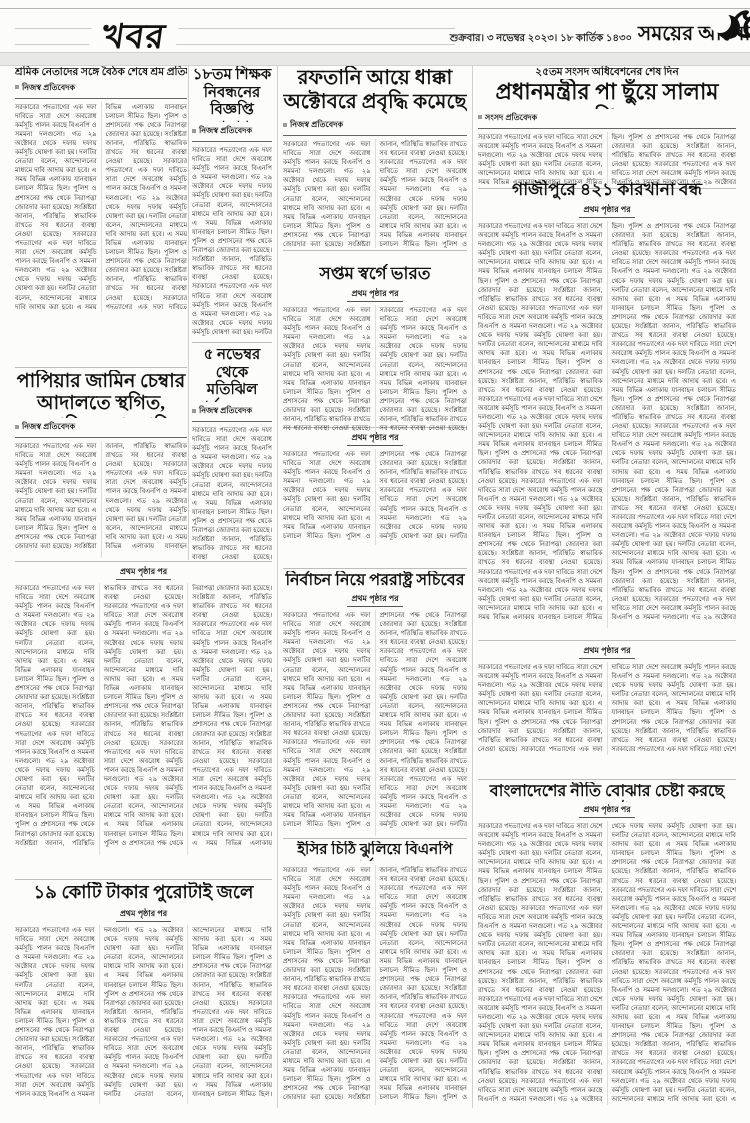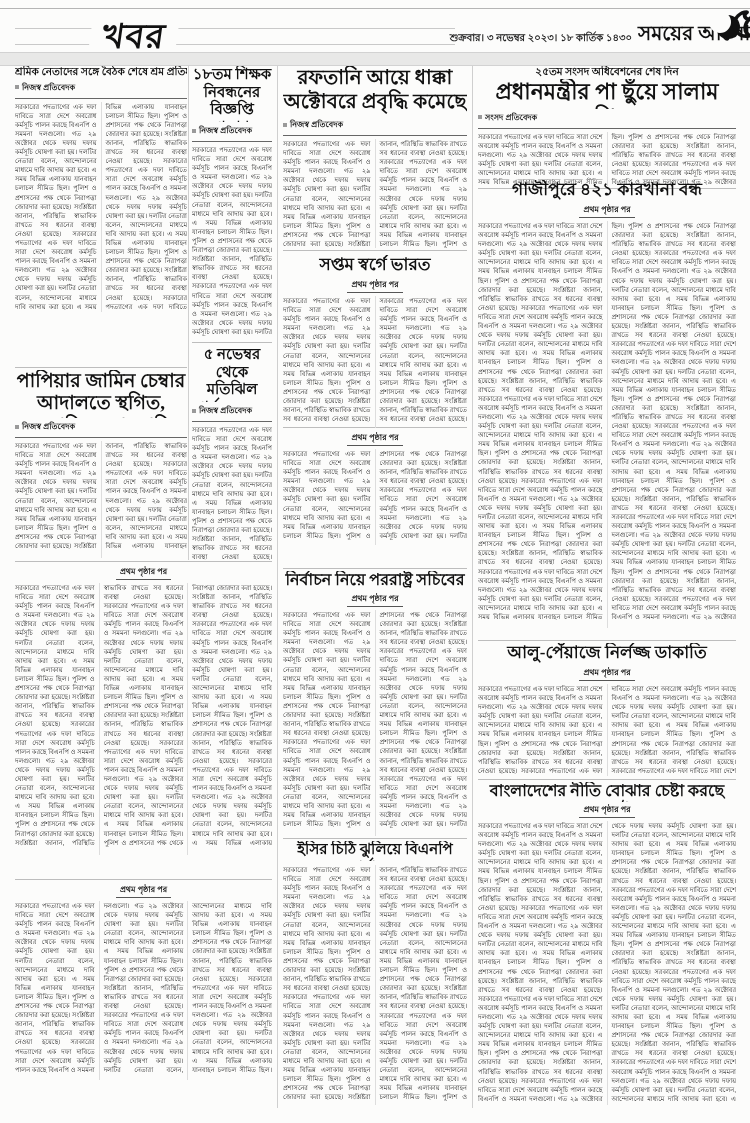--- a/index.html
+++ b/index.html
@@ -109,34 +109,35 @@
     </div>
     <div class="body cols2" style="height:118px">সরকারের পদত্যাগের এক দফা দাবিতে সারা দেশে অবরোধ কর্মসূচি পালন করছে বিএনপি ও সমমনা দলগুলো। গত ২৯ অক্টোবর থেকে দফায় দফায় কর্মসূচি ঘোষণা করা হয়। দলটির নেতারা বলেন, আন্দোলনের মাধ্যমে দাবি আদায় করা হবে। এ সময় বিভিন্ন এলাকায় যানবাহন চলাচল সীমিত ছিল। পুলিশ ও প্রশাসনের পক্ষ থেকে নিরাপত্তা জোরদার করা হয়েছে। সংশ্লিষ্টরা জানান, পরিস্থিতি স্বাভাবিক রাখতে সব ধরনের ব্যবস্থা নেওয়া হয়েছে। সরকারের পদত্যাগের এক দফা দাবিতে সারা দেশে অবরোধ কর্মসূচি পালন করছে বিএনপি ও সমমনা দলগুলো। গত ২৯ অক্টোবর থেকে দফায় দফায় কর্মসূচি ঘোষণা করা হয়। দলটির নেতারা বলেন, আন্দোলনের মাধ্যমে দাবি আদায় করা হবে। এ সময় বিভিন্ন এলাকায় যানবাহন চলাচল সীমিত ছিল। পুলিশ ও প্রশাসনের পক্ষ থেকে নিরাপত্তা জোরদার করা হয়েছে। সংশ্লিষ্টরা জানান, পরিস্থিতি স্বাভাবিক রাখতে সব ধরনের ব্যবস্থা নেওয়া হয়েছে। সরকারের পদত্যাগের এক দফা দাবিতে সারা দেশে অবরোধ কর্মসূচি পালন করছে বিএনপি ও সমমনা দলগুলো। গত ২৯ অক্টোবর থেকে দফায় দফায় কর্মসূচি ঘোষণা করা হয়। দলটির নেতারা বলেন, আন্দোলনের মাধ্যমে দাবি আদায় করা হবে। এ সময় বিভিন্ন এলাকায় যানবাহন চলাচল সীমিত ছিল। পুলিশ ও প্রশাসনের পক্ষ থেকে নিরাপত্তা জোরদার করা হয়েছে। সংশ্লিষ্টরা জানান, পরিস্থিতি স্বাভাবিক রাখতে সব ধরনের ব্যবস্থা নেওয়া হয়েছে।</div>
   </article>
 
   <article class="art" style="left:15px;top:564px;width:257px;height:312px">
     <div class="cont"><span>প্রথম পৃষ্ঠার পর</span></div>
     <div class="body cols3" style="height:272px">সরকারের পদত্যাগের এক দফা দাবিতে সারা দেশে অবরোধ কর্মসূচি পালন করছে বিএনপি ও সমমনা দলগুলো। গত ২৯ অক্টোবর থেকে দফায় দফায় কর্মসূচি ঘোষণা করা হয়। দলটির নেতারা বলেন, আন্দোলনের মাধ্যমে দাবি আদায় করা হবে। এ সময় বিভিন্ন এলাকায় যানবাহন চলাচল সীমিত ছিল। পুলিশ ও প্রশাসনের পক্ষ থেকে নিরাপত্তা জোরদার করা হয়েছে। সংশ্লিষ্টরা জানান, পরিস্থিতি স্বাভাবিক রাখতে সব ধরনের ব্যবস্থা নেওয়া হয়েছে। সরকারের পদত্যাগের এক দফা দাবিতে সারা দেশে অবরোধ কর্মসূচি পালন করছে বিএনপি ও সমমনা দলগুলো। গত ২৯ অক্টোবর থেকে দফায় দফায় কর্মসূচি ঘোষণা করা হয়। দলটির নেতারা বলেন, আন্দোলনের মাধ্যমে দাবি আদায় করা হবে। এ সময় বিভিন্ন এলাকায় যানবাহন চলাচল সীমিত ছিল। পুলিশ ও প্রশাসনের পক্ষ থেকে নিরাপত্তা জোরদার করা হয়েছে। সংশ্লিষ্টরা জানান, পরিস্থিতি স্বাভাবিক রাখতে সব ধরনের ব্যবস্থা নেওয়া হয়েছে। সরকারের পদত্যাগের এক দফা দাবিতে সারা দেশে অবরোধ কর্মসূচি পালন করছে বিএনপি ও সমমনা দলগুলো। গত ২৯ অক্টোবর থেকে দফায় দফায় কর্মসূচি ঘোষণা করা হয়। দলটির নেতারা বলেন, আন্দোলনের মাধ্যমে দাবি আদায় করা হবে। এ সময় বিভিন্ন এলাকায় যানবাহন চলাচল সীমিত ছিল। পুলিশ ও প্রশাসনের পক্ষ থেকে নিরাপত্তা জোরদার করা হয়েছে। সংশ্লিষ্টরা জানান, পরিস্থিতি স্বাভাবিক রাখতে সব ধরনের ব্যবস্থা নেওয়া হয়েছে। সরকারের পদত্যাগের এক দফা দাবিতে সারা দেশে অবরোধ কর্মসূচি পালন করছে বিএনপি ও সমমনা দলগুলো। গত ২৯ অক্টোবর থেকে দফায় দফায় কর্মসূচি ঘোষণা করা হয়। দলটির নেতারা বলেন, আন্দোলনের মাধ্যমে দাবি আদায় করা হবে। এ সময় বিভিন্ন এলাকায় যানবাহন চলাচল সীমিত ছিল। পুলিশ ও প্রশাসনের পক্ষ থেকে নিরাপত্তা জোরদার করা হয়েছে। সংশ্লিষ্টরা জানান, পরিস্থিতি স্বাভাবিক রাখতে সব ধরনের ব্যবস্থা নেওয়া হয়েছে। সরকারের পদত্যাগের এক দফা দাবিতে সারা দেশে অবরোধ কর্মসূচি পালন করছে বিএনপি ও সমমনা দলগুলো। গত ২৯ অক্টোবর থেকে দফায় দফায় কর্মসূচি ঘোষণা করা হয়। দলটির নেতারা বলেন, আন্দোলনের মাধ্যমে দাবি আদায় করা হবে। এ সময় বিভিন্ন এলাকায় যানবাহন চলাচল সীমিত ছিল। পুলিশ ও প্রশাসনের পক্ষ থেকে নিরাপত্তা জোরদার করা হয়েছে। সংশ্লিষ্টরা জানান, পরিস্থিতি স্বাভাবিক রাখতে সব ধরনের ব্যবস্থা নেওয়া হয়েছে। সরকারের পদত্যাগের এক দফা দাবিতে সারা দেশে অবরোধ কর্মসূচি পালন করছে বিএনপি ও সমমনা দলগুলো। গত ২৯ অক্টোবর থেকে দফায় দফায় কর্মসূচি ঘোষণা করা হয়। দলটির নেতারা বলেন, আন্দোলনের মাধ্যমে দাবি আদায় করা হবে। এ সময় বিভিন্ন এলাকায় যানবাহন চলাচল সীমিত ছিল। পুলিশ ও প্রশাসনের পক্ষ থেকে নিরাপত্তা জোরদার করা হয়েছে। সংশ্লিষ্টরা জানান, পরিস্থিতি স্বাভাবিক রাখতে সব ধরনের ব্যবস্থা নেওয়া হয়েছে। সরকারের পদত্যাগের এক দফা দাবিতে সারা দেশে অবরোধ কর্মসূচি পালন করছে বিএনপি ও সমমনা দলগুলো। গত ২৯ অক্টোবর থেকে দফায় দফায় কর্মসূচি ঘোষণা করা হয়। দলটির নেতারা বলেন, আন্দোলনের মাধ্যমে দাবি আদায় করা হবে। এ সময় বিভিন্ন এলাকায় যানবাহন চলাচল সীমিত ছিল। পুলিশ ও প্রশাসনের পক্ষ থেকে নিরাপত্তা জোরদার করা হয়েছে। সংশ্লিষ্টরা জানান, পরিস্থিতি স্বাভাবিক রাখতে সব ধরনের ব্যবস্থা নেওয়া হয়েছে। সরকারের পদত্যাগের এক দফা দাবিতে সারা দেশে অবরোধ কর্মসূচি পালন করছে বিএনপি ও সমমনা দলগুলো। গত ২৯ অক্টোবর থেকে দফায় দফায় কর্মসূচি ঘোষণা করা হয়। দলটির নেতারা বলেন, আন্দোলনের মাধ্যমে দাবি আদায় করা হবে। এ সময় বিভিন্ন এলাকায় যানবাহন চলাচল সীমিত ছিল। পুলিশ ও প্রশাসনের পক্ষ থেকে নিরাপত্তা জোরদার করা হয়েছে। সংশ্লিষ্টরা জানান, পরিস্থিতি স্বাভাবিক রাখতে সব ধরনের ব্যবস্থা নেওয়া হয়েছে।</div>
   </article>
 
   <article class="art" style="left:15px;top:882px;width:257px;height:223px">
+    <h2 class="hl hl-18" style="height:24px">১৯ কোটি টাকার পুরোটাই জলে</h2>
     <div class="cont"><span>প্রথম পৃষ্ঠার পর</span></div>
     <div class="body cols3" style="height:179px">সরকারের পদত্যাগের এক দফা দাবিতে সারা দেশে অবরোধ কর্মসূচি পালন করছে বিএনপি ও সমমনা দলগুলো। গত ২৯ অক্টোবর থেকে দফায় দফায় কর্মসূচি ঘোষণা করা হয়। দলটির নেতারা বলেন, আন্দোলনের মাধ্যমে দাবি আদায় করা হবে। এ সময় বিভিন্ন এলাকায় যানবাহন চলাচল সীমিত ছিল। পুলিশ ও প্রশাসনের পক্ষ থেকে নিরাপত্তা জোরদার করা হয়েছে। সংশ্লিষ্টরা জানান, পরিস্থিতি স্বাভাবিক রাখতে সব ধরনের ব্যবস্থা নেওয়া হয়েছে। সরকারের পদত্যাগের এক দফা দাবিতে সারা দেশে অবরোধ কর্মসূচি পালন করছে বিএনপি ও সমমনা দলগুলো। গত ২৯ অক্টোবর থেকে দফায় দফায় কর্মসূচি ঘোষণা করা হয়। দলটির নেতারা বলেন, আন্দোলনের মাধ্যমে দাবি আদায় করা হবে। এ সময় বিভিন্ন এলাকায় যানবাহন চলাচল সীমিত ছিল। পুলিশ ও প্রশাসনের পক্ষ থেকে নিরাপত্তা জোরদার করা হয়েছে। সংশ্লিষ্টরা জানান, পরিস্থিতি স্বাভাবিক রাখতে সব ধরনের ব্যবস্থা নেওয়া হয়েছে। সরকারের পদত্যাগের এক দফা দাবিতে সারা দেশে অবরোধ কর্মসূচি পালন করছে বিএনপি ও সমমনা দলগুলো। গত ২৯ অক্টোবর থেকে দফায় দফায় কর্মসূচি ঘোষণা করা হয়। দলটির নেতারা বলেন, আন্দোলনের মাধ্যমে দাবি আদায় করা হবে। এ সময় বিভিন্ন এলাকায় যানবাহন চলাচল সীমিত ছিল। পুলিশ ও প্রশাসনের পক্ষ থেকে নিরাপত্তা জোরদার করা হয়েছে। সংশ্লিষ্টরা জানান, পরিস্থিতি স্বাভাবিক রাখতে সব ধরনের ব্যবস্থা নেওয়া হয়েছে। সরকারের পদত্যাগের এক দফা দাবিতে সারা দেশে অবরোধ কর্মসূচি পালন করছে বিএনপি ও সমমনা দলগুলো। গত ২৯ অক্টোবর থেকে দফায় দফায় কর্মসূচি ঘোষণা করা হয়। দলটির নেতারা বলেন, আন্দোলনের মাধ্যমে দাবি আদায় করা হবে। এ সময় বিভিন্ন এলাকায় যানবাহন চলাচল সীমিত ছিল। পুলিশ ও প্রশাসনের পক্ষ থেকে নিরাপত্তা জোরদার করা হয়েছে। সংশ্লিষ্টরা জানান, পরিস্থিতি স্বাভাবিক রাখতে সব ধরনের ব্যবস্থা নেওয়া হয়েছে। সরকারের পদত্যাগের এক দফা দাবিতে সারা দেশে অবরোধ কর্মসূচি পালন করছে বিএনপি ও সমমনা দলগুলো। গত ২৯ অক্টোবর থেকে দফায় দফায় কর্মসূচি ঘোষণা করা হয়। দলটির নেতারা বলেন, আন্দোলনের মাধ্যমে দাবি আদায় করা হবে। এ সময় বিভিন্ন এলাকায় যানবাহন চলাচল সীমিত ছিল। পুলিশ ও প্রশাসনের পক্ষ থেকে নিরাপত্তা জোরদার করা হয়েছে। সংশ্লিষ্টরা জানান, পরিস্থিতি স্বাভাবিক রাখতে সব ধরনের ব্যবস্থা নেওয়া হয়েছে। সরকারের পদত্যাগের এক দফা দাবিতে সারা দেশে অবরোধ কর্মসূচি পালন করছে বিএনপি ও সমমনা দলগুলো। গত ২৯ অক্টোবর থেকে দফায় দফায় কর্মসূচি ঘোষণা করা হয়। দলটির নেতারা বলেন, আন্দোলনের মাধ্যমে দাবি আদায় করা হবে। এ সময় বিভিন্ন এলাকায় যানবাহন চলাচল সীমিত ছিল। পুলিশ ও প্রশাসনের পক্ষ থেকে নিরাপত্তা জোরদার করা হয়েছে। সংশ্লিষ্টরা জানান, পরিস্থিতি স্বাভাবিক রাখতে সব ধরনের ব্যবস্থা নেওয়া হয়েছে।</div>
   </article>
 
   <article class="art" style="left:283px;top:66px;width:184px;height:182px">
     <h2 class="hl hl-20" style="height:50px">রফতানি আয়ে ধাক্কা অক্টোবরে প্রবৃদ্ধি কমেছে ৬ শতাংশ</h2>
     <div class="byline">
       <span class="bdot"></span>
       <span>নিজস্ব প্রতিবেদক</span>
     </div>
     <div class="body cols2" style="height:110px">সরকারের পদত্যাগের এক দফা দাবিতে সারা দেশে অবরোধ কর্মসূচি পালন করছে বিএনপি ও সমমনা দলগুলো। গত ২৯ অক্টোবর থেকে দফায় দফায় কর্মসূচি ঘোষণা করা হয়। দলটির নেতারা বলেন, আন্দোলনের মাধ্যমে দাবি আদায় করা হবে। এ সময় বিভিন্ন এলাকায় যানবাহন চলাচল সীমিত ছিল। পুলিশ ও প্রশাসনের পক্ষ থেকে নিরাপত্তা জোরদার করা হয়েছে। সংশ্লিষ্টরা জানান, পরিস্থিতি স্বাভাবিক রাখতে সব ধরনের ব্যবস্থা নেওয়া হয়েছে। সরকারের পদত্যাগের এক দফা দাবিতে সারা দেশে অবরোধ কর্মসূচি পালন করছে বিএনপি ও সমমনা দলগুলো। গত ২৯ অক্টোবর থেকে দফায় দফায় কর্মসূচি ঘোষণা করা হয়। দলটির নেতারা বলেন, আন্দোলনের মাধ্যমে দাবি আদায় করা হবে। এ সময় বিভিন্ন এলাকায় যানবাহন চলাচল সীমিত ছিল। পুলিশ ও প্রশাসনের পক্ষ থেকে নিরাপত্তা জোরদার করা হয়েছে। সংশ্লিষ্টরা জানান, পরিস্থিতি স্বাভাবিক রাখতে সব ধরনের ব্যবস্থা নেওয়া হয়েছে। সরকারের পদত্যাগের এক দফা দাবিতে সারা দেশে অবরোধ কর্মসূচি পালন করছে বিএনপি ও সমমনা দলগুলো। গত ২৯ অক্টোবর থেকে দফায় দফায় কর্মসূচি ঘোষণা করা হয়। দলটির নেতারা বলেন, আন্দোলনের মাধ্যমে দাবি আদায় করা হবে। এ সময় বিভিন্ন এলাকায় যানবাহন চলাচল সীমিত ছিল। পুলিশ ও প্রশাসনের পক্ষ থেকে নিরাপত্তা জোরদার করা হয়েছে। সংশ্লিষ্টরা জানান, পরিস্থিতি স্বাভাবিক রাখতে সব ধরনের ব্যবস্থা নেওয়া হয়েছে।</div>
   </article>
 
-  <article class="art" style="left:283px;top:255px;width:184px;height:173px">
+  <article class="art" style="left:283px;top:264px;width:184px;height:173px">
     <h2 class="hl hl-17" style="height:22px">সপ্তম স্বর্গে ভারত</h2>
     <div class="cont"><span>প্রথম পৃষ্ঠার পর</span></div>
     <div class="body cols2" style="height:133px">সরকারের পদত্যাগের এক দফা দাবিতে সারা দেশে অবরোধ কর্মসূচি পালন করছে বিএনপি ও সমমনা দলগুলো। গত ২৯ অক্টোবর থেকে দফায় দফায় কর্মসূচি ঘোষণা করা হয়। দলটির নেতারা বলেন, আন্দোলনের মাধ্যমে দাবি আদায় করা হবে। এ সময় বিভিন্ন এলাকায় যানবাহন চলাচল সীমিত ছিল। পুলিশ ও প্রশাসনের পক্ষ থেকে নিরাপত্তা জোরদার করা হয়েছে। সংশ্লিষ্টরা জানান, পরিস্থিতি স্বাভাবিক রাখতে সব ধরনের ব্যবস্থা নেওয়া হয়েছে। সরকারের পদত্যাগের এক দফা দাবিতে সারা দেশে অবরোধ কর্মসূচি পালন করছে বিএনপি ও সমমনা দলগুলো। গত ২৯ অক্টোবর থেকে দফায় দফায় কর্মসূচি ঘোষণা করা হয়। দলটির নেতারা বলেন, আন্দোলনের মাধ্যমে দাবি আদায় করা হবে। এ সময় বিভিন্ন এলাকায় যানবাহন চলাচল সীমিত ছিল। পুলিশ ও প্রশাসনের পক্ষ থেকে নিরাপত্তা জোরদার করা হয়েছে। সংশ্লিষ্টরা জানান, পরিস্থিতি স্বাভাবিক রাখতে সব ধরনের ব্যবস্থা নেওয়া হয়েছে। সরকারের পদত্যাগের এক দফা দাবিতে সারা দেশে অবরোধ কর্মসূচি পালন করছে বিএনপি ও সমমনা দলগুলো। গত ২৯ অক্টোবর থেকে দফায় দফায় কর্মসূচি ঘোষণা করা হয়। দলটির নেতারা বলেন, আন্দোলনের মাধ্যমে দাবি আদায় করা হবে। এ সময় বিভিন্ন এলাকায় যানবাহন চলাচল সীমিত ছিল। পুলিশ ও প্রশাসনের পক্ষ থেকে নিরাপত্তা জোরদার করা হয়েছে। সংশ্লিষ্টরা জানান, পরিস্থিতি স্বাভাবিক রাখতে সব ধরনের ব্যবস্থা নেওয়া হয়েছে। সরকারের পদত্যাগের এক দফা দাবিতে সারা দেশে অবরোধ কর্মসূচি পালন করছে বিএনপি ও সমমনা দলগুলো। গত ২৯ অক্টোবর থেকে দফায় দফায় কর্মসূচি ঘোষণা করা হয়। দলটির নেতারা বলেন, আন্দোলনের মাধ্যমে দাবি আদায় করা হবে। এ সময় বিভিন্ন এলাকায় যানবাহন চলাচল সীমিত ছিল। পুলিশ ও প্রশাসনের পক্ষ থেকে নিরাপত্তা জোরদার করা হয়েছে। সংশ্লিষ্টরা জানান, পরিস্থিতি স্বাভাবিক রাখতে সব ধরনের ব্যবস্থা নেওয়া হয়েছে।</div>
   </article>
 
   <article class="art" style="left:283px;top:430px;width:184px;height:136px">
     <div class="cont"><span>প্রথম পৃষ্ঠার পর</span></div>
     <div class="body cols2" style="height:96px">সরকারের পদত্যাগের এক দফা দাবিতে সারা দেশে অবরোধ কর্মসূচি পালন করছে বিএনপি ও সমমনা দলগুলো। গত ২৯ অক্টোবর থেকে দফায় দফায় কর্মসূচি ঘোষণা করা হয়। দলটির নেতারা বলেন, আন্দোলনের মাধ্যমে দাবি আদায় করা হবে। এ সময় বিভিন্ন এলাকায় যানবাহন চলাচল সীমিত ছিল। পুলিশ ও প্রশাসনের পক্ষ থেকে নিরাপত্তা জোরদার করা হয়েছে। সংশ্লিষ্টরা জানান, পরিস্থিতি স্বাভাবিক রাখতে সব ধরনের ব্যবস্থা নেওয়া হয়েছে। সরকারের পদত্যাগের এক দফা দাবিতে সারা দেশে অবরোধ কর্মসূচি পালন করছে বিএনপি ও সমমনা দলগুলো। গত ২৯ অক্টোবর থেকে দফায় দফায় কর্মসূচি ঘোষণা করা হয়। দলটির নেতারা বলেন, আন্দোলনের মাধ্যমে দাবি আদায় করা হবে। এ সময় বিভিন্ন এলাকায় যানবাহন চলাচল সীমিত ছিল। পুলিশ ও প্রশাসনের পক্ষ থেকে নিরাপত্তা জোরদার করা হয়েছে। সংশ্লিষ্টরা জানান, পরিস্থিতি স্বাভাবিক রাখতে সব ধরনের ব্যবস্থা নেওয়া হয়েছে। সরকারের পদত্যাগের এক দফা দাবিতে সারা দেশে অবরোধ কর্মসূচি পালন করছে বিএনপি ও সমমনা দলগুলো। গত ২৯ অক্টোবর থেকে দফায় দফায় কর্মসূচি ঘোষণা করা হয়। দলটির নেতারা বলেন, আন্দোলনের মাধ্যমে দাবি আদায় করা হবে। এ সময় বিভিন্ন এলাকায় যানবাহন চলাচল সীমিত ছিল। পুলিশ ও প্রশাসনের পক্ষ থেকে নিরাপত্তা জোরদার করা হয়েছে। সংশ্লিষ্টরা জানান, পরিস্থিতি স্বাভাবিক রাখতে সব ধরনের ব্যবস্থা নেওয়া হয়েছে।</div>
   </article>
 
@@ -161,21 +162,20 @@
     <div class="body cols2" style="height:58px">সরকারের পদত্যাগের এক দফা দাবিতে সারা দেশে অবরোধ কর্মসূচি পালন করছে বিএনপি ও সমমনা দলগুলো। গত ২৯ অক্টোবর থেকে দফায় দফায় কর্মসূচি ঘোষণা করা হয়। দলটির নেতারা বলেন, আন্দোলনের মাধ্যমে দাবি আদায় করা হবে। এ সময় বিভিন্ন এলাকায় যানবাহন চলাচল সীমিত ছিল। পুলিশ ও প্রশাসনের পক্ষ থেকে নিরাপত্তা জোরদার করা হয়েছে। সংশ্লিষ্টরা জানান, পরিস্থিতি স্বাভাবিক রাখতে সব ধরনের ব্যবস্থা নেওয়া হয়েছে। সরকারের পদত্যাগের এক দফা দাবিতে সারা দেশে অবরোধ কর্মসূচি পালন করছে বিএনপি ও সমমনা দলগুলো। গত ২৯ অক্টোবর থেকে দফায় দফায় কর্মসূচি ঘোষণা করা হয়। দলটির নেতারা বলেন, আন্দোলনের মাধ্যমে দাবি আদায় করা হবে। এ সময় বিভিন্ন এলাকায় যানবাহন চলাচল সীমিত ছিল। পুলিশ ও প্রশাসনের পক্ষ থেকে নিরাপত্তা জোরদার করা হয়েছে। সংশ্লিষ্টরা জানান, পরিস্থিতি স্বাভাবিক রাখতে সব ধরনের ব্যবস্থা নেওয়া হয়েছে।</div>
   </article>
 
   <article class="art" style="left:478px;top:180px;width:258px;height:448px">
     <h2 class="hl hl-17" style="height:22px">গাজীপুরে ৪২১ কারখানা বন্ধ</h2>
     <div class="cont"><span>প্রথম পৃষ্ঠার পর</span></div>
     <div class="body cols2" style="height:408px">সরকারের পদত্যাগের এক দফা দাবিতে সারা দেশে অবরোধ কর্মসূচি পালন করছে বিএনপি ও সমমনা দলগুলো। গত ২৯ অক্টোবর থেকে দফায় দফায় কর্মসূচি ঘোষণা করা হয়। দলটির নেতারা বলেন, আন্দোলনের মাধ্যমে দাবি আদায় করা হবে। এ সময় বিভিন্ন এলাকায় যানবাহন চলাচল সীমিত ছিল। পুলিশ ও প্রশাসনের পক্ষ থেকে নিরাপত্তা জোরদার করা হয়েছে। সংশ্লিষ্টরা জানান, পরিস্থিতি স্বাভাবিক রাখতে সব ধরনের ব্যবস্থা নেওয়া হয়েছে। সরকারের পদত্যাগের এক দফা দাবিতে সারা দেশে অবরোধ কর্মসূচি পালন করছে বিএনপি ও সমমনা দলগুলো। গত ২৯ অক্টোবর থেকে দফায় দফায় কর্মসূচি ঘোষণা করা হয়। দলটির নেতারা বলেন, আন্দোলনের মাধ্যমে দাবি আদায় করা হবে। এ সময় বিভিন্ন এলাকায় যানবাহন চলাচল সীমিত ছিল। পুলিশ ও প্রশাসনের পক্ষ থেকে নিরাপত্তা জোরদার করা হয়েছে। সংশ্লিষ্টরা জানান, পরিস্থিতি স্বাভাবিক রাখতে সব ধরনের ব্যবস্থা নেওয়া হয়েছে। সরকারের পদত্যাগের এক দফা দাবিতে সারা দেশে অবরোধ কর্মসূচি পালন করছে বিএনপি ও সমমনা দলগুলো। গত ২৯ অক্টোবর থেকে দফায় দফায় কর্মসূচি ঘোষণা করা হয়। দলটির নেতারা বলেন, আন্দোলনের মাধ্যমে দাবি আদায় করা হবে। এ সময় বিভিন্ন এলাকায় যানবাহন চলাচল সীমিত ছিল। পুলিশ ও প্রশাসনের পক্ষ থেকে নিরাপত্তা জোরদার করা হয়েছে। সংশ্লিষ্টরা জানান, পরিস্থিতি স্বাভাবিক রাখতে সব ধরনের ব্যবস্থা নেওয়া হয়েছে। সরকারের পদত্যাগের এক দফা দাবিতে সারা দেশে অবরোধ কর্মসূচি পালন করছে বিএনপি ও সমমনা দলগুলো। গত ২৯ অক্টোবর থেকে দফায় দফায় কর্মসূচি ঘোষণা করা হয়। দলটির নেতারা বলেন, আন্দোলনের মাধ্যমে দাবি আদায় করা হবে। এ সময় বিভিন্ন এলাকায় যানবাহন চলাচল সীমিত ছিল। পুলিশ ও প্রশাসনের পক্ষ থেকে নিরাপত্তা জোরদার করা হয়েছে। সংশ্লিষ্টরা জানান, পরিস্থিতি স্বাভাবিক রাখতে সব ধরনের ব্যবস্থা নেওয়া হয়েছে। সরকারের পদত্যাগের এক দফা দাবিতে সারা দেশে অবরোধ কর্মসূচি পালন করছে বিএনপি ও সমমনা দলগুলো। গত ২৯ অক্টোবর থেকে দফায় দফায় কর্মসূচি ঘোষণা করা হয়। দলটির নেতারা বলেন, আন্দোলনের মাধ্যমে দাবি আদায় করা হবে। এ সময় বিভিন্ন এলাকায় যানবাহন চলাচল সীমিত ছিল। পুলিশ ও প্রশাসনের পক্ষ থেকে নিরাপত্তা জোরদার করা হয়েছে। সংশ্লিষ্টরা জানান, পরিস্থিতি স্বাভাবিক রাখতে সব ধরনের ব্যবস্থা নেওয়া হয়েছে। সরকারের পদত্যাগের এক দফা দাবিতে সারা দেশে অবরোধ কর্মসূচি পালন করছে বিএনপি ও সমমনা দলগুলো। গত ২৯ অক্টোবর থেকে দফায় দফায় কর্মসূচি ঘোষণা করা হয়। দলটির নেতারা বলেন, আন্দোলনের মাধ্যমে দাবি আদায় করা হবে। এ সময় বিভিন্ন এলাকায় যানবাহন চলাচল সীমিত ছিল। পুলিশ ও প্রশাসনের পক্ষ থেকে নিরাপত্তা জোরদার করা হয়েছে। সংশ্লিষ্টরা জানান, পরিস্থিতি স্বাভাবিক রাখতে সব ধরনের ব্যবস্থা নেওয়া হয়েছে। সরকারের পদত্যাগের এক দফা দাবিতে সারা দেশে অবরোধ কর্মসূচি পালন করছে বিএনপি ও সমমনা দলগুলো। গত ২৯ অক্টোবর থেকে দফায় দফায় কর্মসূচি ঘোষণা করা হয়। দলটির নেতারা বলেন, আন্দোলনের মাধ্যমে দাবি আদায় করা হবে। এ সময় বিভিন্ন এলাকায় যানবাহন চলাচল সীমিত ছিল। পুলিশ ও প্রশাসনের পক্ষ থেকে নিরাপত্তা জোরদার করা হয়েছে। সংশ্লিষ্টরা জানান, পরিস্থিতি স্বাভাবিক রাখতে সব ধরনের ব্যবস্থা নেওয়া হয়েছে। সরকারের পদত্যাগের এক দফা দাবিতে সারা দেশে অবরোধ কর্মসূচি পালন করছে বিএনপি ও সমমনা দলগুলো। গত ২৯ অক্টোবর থেকে দফায় দফায় কর্মসূচি ঘোষণা করা হয়। দলটির নেতারা বলেন, আন্দোলনের মাধ্যমে দাবি আদায় করা হবে। এ সময় বিভিন্ন এলাকায় যানবাহন চলাচল সীমিত ছিল। পুলিশ ও প্রশাসনের পক্ষ থেকে নিরাপত্তা জোরদার করা হয়েছে। সংশ্লিষ্টরা জানান, পরিস্থিতি স্বাভাবিক রাখতে সব ধরনের ব্যবস্থা নেওয়া হয়েছে। সরকারের পদত্যাগের এক দফা দাবিতে সারা দেশে অবরোধ কর্মসূচি পালন করছে বিএনপি ও সমমনা দলগুলো। গত ২৯ অক্টোবর থেকে দফায় দফায় কর্মসূচি ঘোষণা করা হয়। দলটির নেতারা বলেন, আন্দোলনের মাধ্যমে দাবি আদায় করা হবে। এ সময় বিভিন্ন এলাকায় যানবাহন চলাচল সীমিত ছিল। পুলিশ ও প্রশাসনের পক্ষ থেকে নিরাপত্তা জোরদার করা হয়েছে। সংশ্লিষ্টরা জানান, পরিস্থিতি স্বাভাবিক রাখতে সব ধরনের ব্যবস্থা নেওয়া হয়েছে। সরকারের পদত্যাগের এক দফা দাবিতে সারা দেশে অবরোধ কর্মসূচি পালন করছে বিএনপি ও সমমনা দলগুলো। গত ২৯ অক্টোবর থেকে দফায় দফায় কর্মসূচি ঘোষণা করা হয়। দলটির নেতারা বলেন, আন্দোলনের মাধ্যমে দাবি আদায় করা হবে। এ সময় বিভিন্ন এলাকায় যানবাহন চলাচল সীমিত ছিল। পুলিশ ও প্রশাসনের পক্ষ থেকে নিরাপত্তা জোরদার করা হয়েছে। সংশ্লিষ্টরা জানান, পরিস্থিতি স্বাভাবিক রাখতে সব ধরনের ব্যবস্থা নেওয়া হয়েছে। সরকারের পদত্যাগের এক দফা দাবিতে সারা দেশে অবরোধ কর্মসূচি পালন করছে বিএনপি ও সমমনা দলগুলো। গত ২৯ অক্টোবর থেকে দফায় দফায় কর্মসূচি ঘোষণা করা হয়। দলটির নেতারা বলেন, আন্দোলনের মাধ্যমে দাবি আদায় করা হবে। এ সময় বিভিন্ন এলাকায় যানবাহন চলাচল সীমিত ছিল। পুলিশ ও প্রশাসনের পক্ষ থেকে নিরাপত্তা জোরদার করা হয়েছে। সংশ্লিষ্টরা জানান, পরিস্থিতি স্বাভাবিক রাখতে সব ধরনের ব্যবস্থা নেওয়া হয়েছে।</div>
   </article>
 
   <article class="art" style="left:478px;top:643px;width:258px;height:133px">
-    <h2 class="hl hl-17" style="height:22px">আলু-পেঁয়াজে নির্লজ্জ ডাকাতি</h2>
     <div class="cont"><span>প্রথম পৃষ্ঠার পর</span></div>
     <div class="body cols2" style="height:93px">সরকারের পদত্যাগের এক দফা দাবিতে সারা দেশে অবরোধ কর্মসূচি পালন করছে বিএনপি ও সমমনা দলগুলো। গত ২৯ অক্টোবর থেকে দফায় দফায় কর্মসূচি ঘোষণা করা হয়। দলটির নেতারা বলেন, আন্দোলনের মাধ্যমে দাবি আদায় করা হবে। এ সময় বিভিন্ন এলাকায় যানবাহন চলাচল সীমিত ছিল। পুলিশ ও প্রশাসনের পক্ষ থেকে নিরাপত্তা জোরদার করা হয়েছে। সংশ্লিষ্টরা জানান, পরিস্থিতি স্বাভাবিক রাখতে সব ধরনের ব্যবস্থা নেওয়া হয়েছে। সরকারের পদত্যাগের এক দফা দাবিতে সারা দেশে অবরোধ কর্মসূচি পালন করছে বিএনপি ও সমমনা দলগুলো। গত ২৯ অক্টোবর থেকে দফায় দফায় কর্মসূচি ঘোষণা করা হয়। দলটির নেতারা বলেন, আন্দোলনের মাধ্যমে দাবি আদায় করা হবে। এ সময় বিভিন্ন এলাকায় যানবাহন চলাচল সীমিত ছিল। পুলিশ ও প্রশাসনের পক্ষ থেকে নিরাপত্তা জোরদার করা হয়েছে। সংশ্লিষ্টরা জানান, পরিস্থিতি স্বাভাবিক রাখতে সব ধরনের ব্যবস্থা নেওয়া হয়েছে। সরকারের পদত্যাগের এক দফা দাবিতে সারা দেশে অবরোধ কর্মসূচি পালন করছে বিএনপি ও সমমনা দলগুলো। গত ২৯ অক্টোবর থেকে দফায় দফায় কর্মসূচি ঘোষণা করা হয়। দলটির নেতারা বলেন, আন্দোলনের মাধ্যমে দাবি আদায় করা হবে। এ সময় বিভিন্ন এলাকায় যানবাহন চলাচল সীমিত ছিল। পুলিশ ও প্রশাসনের পক্ষ থেকে নিরাপত্তা জোরদার করা হয়েছে। সংশ্লিষ্টরা জানান, পরিস্থিতি স্বাভাবিক রাখতে সব ধরনের ব্যবস্থা নেওয়া হয়েছে।</div>
   </article>
 
   <article class="art" style="left:478px;top:782px;width:258px;height:323px">
     <h2 class="hl hl-16" style="height:20px">বাংলাদেশের নীতি বোঝার চেষ্টা করছে যুক্তরাষ্ট্র</h2>
     <div class="cont"><span>প্রথম পৃষ্ঠার পর</span></div>
     <div class="body cols2" style="height:285px">সরকারের পদত্যাগের এক দফা দাবিতে সারা দেশে অবরোধ কর্মসূচি পালন করছে বিএনপি ও সমমনা দলগুলো। গত ২৯ অক্টোবর থেকে দফায় দফায় কর্মসূচি ঘোষণা করা হয়। দলটির নেতারা বলেন, আন্দোলনের মাধ্যমে দাবি আদায় করা হবে। এ সময় বিভিন্ন এলাকায় যানবাহন চলাচল সীমিত ছিল। পুলিশ ও প্রশাসনের পক্ষ থেকে নিরাপত্তা জোরদার করা হয়েছে। সংশ্লিষ্টরা জানান, পরিস্থিতি স্বাভাবিক রাখতে সব ধরনের ব্যবস্থা নেওয়া হয়েছে। সরকারের পদত্যাগের এক দফা দাবিতে সারা দেশে অবরোধ কর্মসূচি পালন করছে বিএনপি ও সমমনা দলগুলো। গত ২৯ অক্টোবর থেকে দফায় দফায় কর্মসূচি ঘোষণা করা হয়। দলটির নেতারা বলেন, আন্দোলনের মাধ্যমে দাবি আদায় করা হবে। এ সময় বিভিন্ন এলাকায় যানবাহন চলাচল সীমিত ছিল। পুলিশ ও প্রশাসনের পক্ষ থেকে নিরাপত্তা জোরদার করা হয়েছে। সংশ্লিষ্টরা জানান, পরিস্থিতি স্বাভাবিক রাখতে সব ধরনের ব্যবস্থা নেওয়া হয়েছে। সরকারের পদত্যাগের এক দফা দাবিতে সারা দেশে অবরোধ কর্মসূচি পালন করছে বিএনপি ও সমমনা দলগুলো। গত ২৯ অক্টোবর থেকে দফায় দফায় কর্মসূচি ঘোষণা করা হয়। দলটির নেতারা বলেন, আন্দোলনের মাধ্যমে দাবি আদায় করা হবে। এ সময় বিভিন্ন এলাকায় যানবাহন চলাচল সীমিত ছিল। পুলিশ ও প্রশাসনের পক্ষ থেকে নিরাপত্তা জোরদার করা হয়েছে। সংশ্লিষ্টরা জানান, পরিস্থিতি স্বাভাবিক রাখতে সব ধরনের ব্যবস্থা নেওয়া হয়েছে। সরকারের পদত্যাগের এক দফা দাবিতে সারা দেশে অবরোধ কর্মসূচি পালন করছে বিএনপি ও সমমনা দলগুলো। গত ২৯ অক্টোবর থেকে দফায় দফায় কর্মসূচি ঘোষণা করা হয়। দলটির নেতারা বলেন, আন্দোলনের মাধ্যমে দাবি আদায় করা হবে। এ সময় বিভিন্ন এলাকায় যানবাহন চলাচল সীমিত ছিল। পুলিশ ও প্রশাসনের পক্ষ থেকে নিরাপত্তা জোরদার করা হয়েছে। সংশ্লিষ্টরা জানান, পরিস্থিতি স্বাভাবিক রাখতে সব ধরনের ব্যবস্থা নেওয়া হয়েছে। সরকারের পদত্যাগের এক দফা দাবিতে সারা দেশে অবরোধ কর্মসূচি পালন করছে বিএনপি ও সমমনা দলগুলো। গত ২৯ অক্টোবর থেকে দফায় দফায় কর্মসূচি ঘোষণা করা হয়। দলটির নেতারা বলেন, আন্দোলনের মাধ্যমে দাবি আদায় করা হবে। এ সময় বিভিন্ন এলাকায় যানবাহন চলাচল সীমিত ছিল। পুলিশ ও প্রশাসনের পক্ষ থেকে নিরাপত্তা জোরদার করা হয়েছে। সংশ্লিষ্টরা জানান, পরিস্থিতি স্বাভাবিক রাখতে সব ধরনের ব্যবস্থা নেওয়া হয়েছে। সরকারের পদত্যাগের এক দফা দাবিতে সারা দেশে অবরোধ কর্মসূচি পালন করছে বিএনপি ও সমমনা দলগুলো। গত ২৯ অক্টোবর থেকে দফায় দফায় কর্মসূচি ঘোষণা করা হয়। দলটির নেতারা বলেন, আন্দোলনের মাধ্যমে দাবি আদায় করা হবে। এ সময় বিভিন্ন এলাকায় যানবাহন চলাচল সীমিত ছিল। পুলিশ ও প্রশাসনের পক্ষ থেকে নিরাপত্তা জোরদার করা হয়েছে। সংশ্লিষ্টরা জানান, পরিস্থিতি স্বাভাবিক রাখতে সব ধরনের ব্যবস্থা নেওয়া হয়েছে। সরকারের পদত্যাগের এক দফা দাবিতে সারা দেশে অবরোধ কর্মসূচি পালন করছে বিএনপি ও সমমনা দলগুলো। গত ২৯ অক্টোবর থেকে দফায় দফায় কর্মসূচি ঘোষণা করা হয়। দলটির নেতারা বলেন, আন্দোলনের মাধ্যমে দাবি আদায় করা হবে। এ সময় বিভিন্ন এলাকায় যানবাহন চলাচল সীমিত ছিল। পুলিশ ও প্রশাসনের পক্ষ থেকে নিরাপত্তা জোরদার করা হয়েছে। সংশ্লিষ্টরা জানান, পরিস্থিতি স্বাভাবিক রাখতে সব ধরনের ব্যবস্থা নেওয়া হয়েছে। সরকারের পদত্যাগের এক দফা দাবিতে সারা দেশে অবরোধ কর্মসূচি পালন করছে বিএনপি ও সমমনা দলগুলো। গত ২৯ অক্টোবর থেকে দফায় দফায় কর্মসূচি ঘোষণা করা হয়। দলটির নেতারা বলেন, আন্দোলনের মাধ্যমে দাবি আদায় করা হবে। এ সময় বিভিন্ন এলাকায় যানবাহন চলাচল সীমিত ছিল। পুলিশ ও প্রশাসনের পক্ষ থেকে নিরাপত্তা জোরদার করা হয়েছে। সংশ্লিষ্টরা জানান, পরিস্থিতি স্বাভাবিক রাখতে সব ধরনের ব্যবস্থা নেওয়া হয়েছে।</div>
   </article>
 

